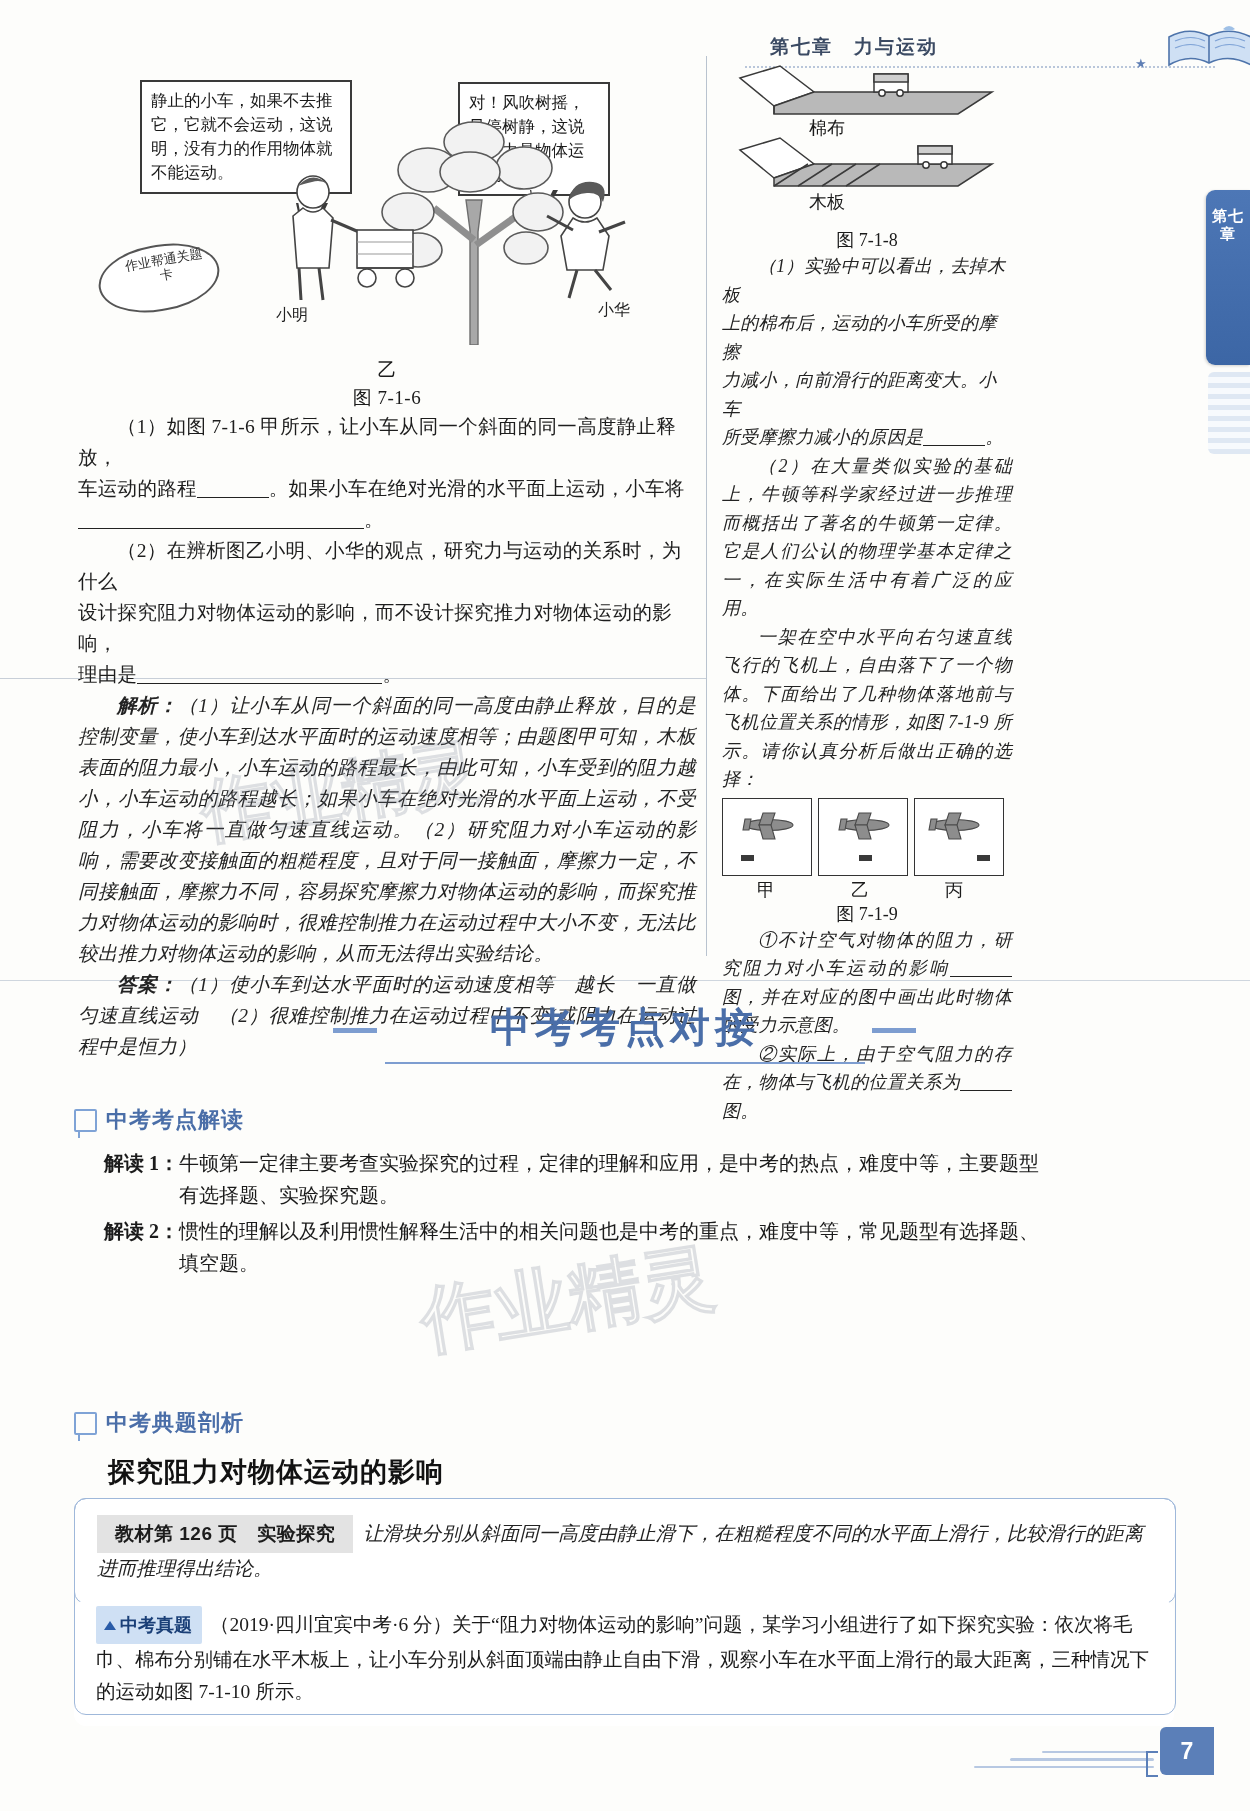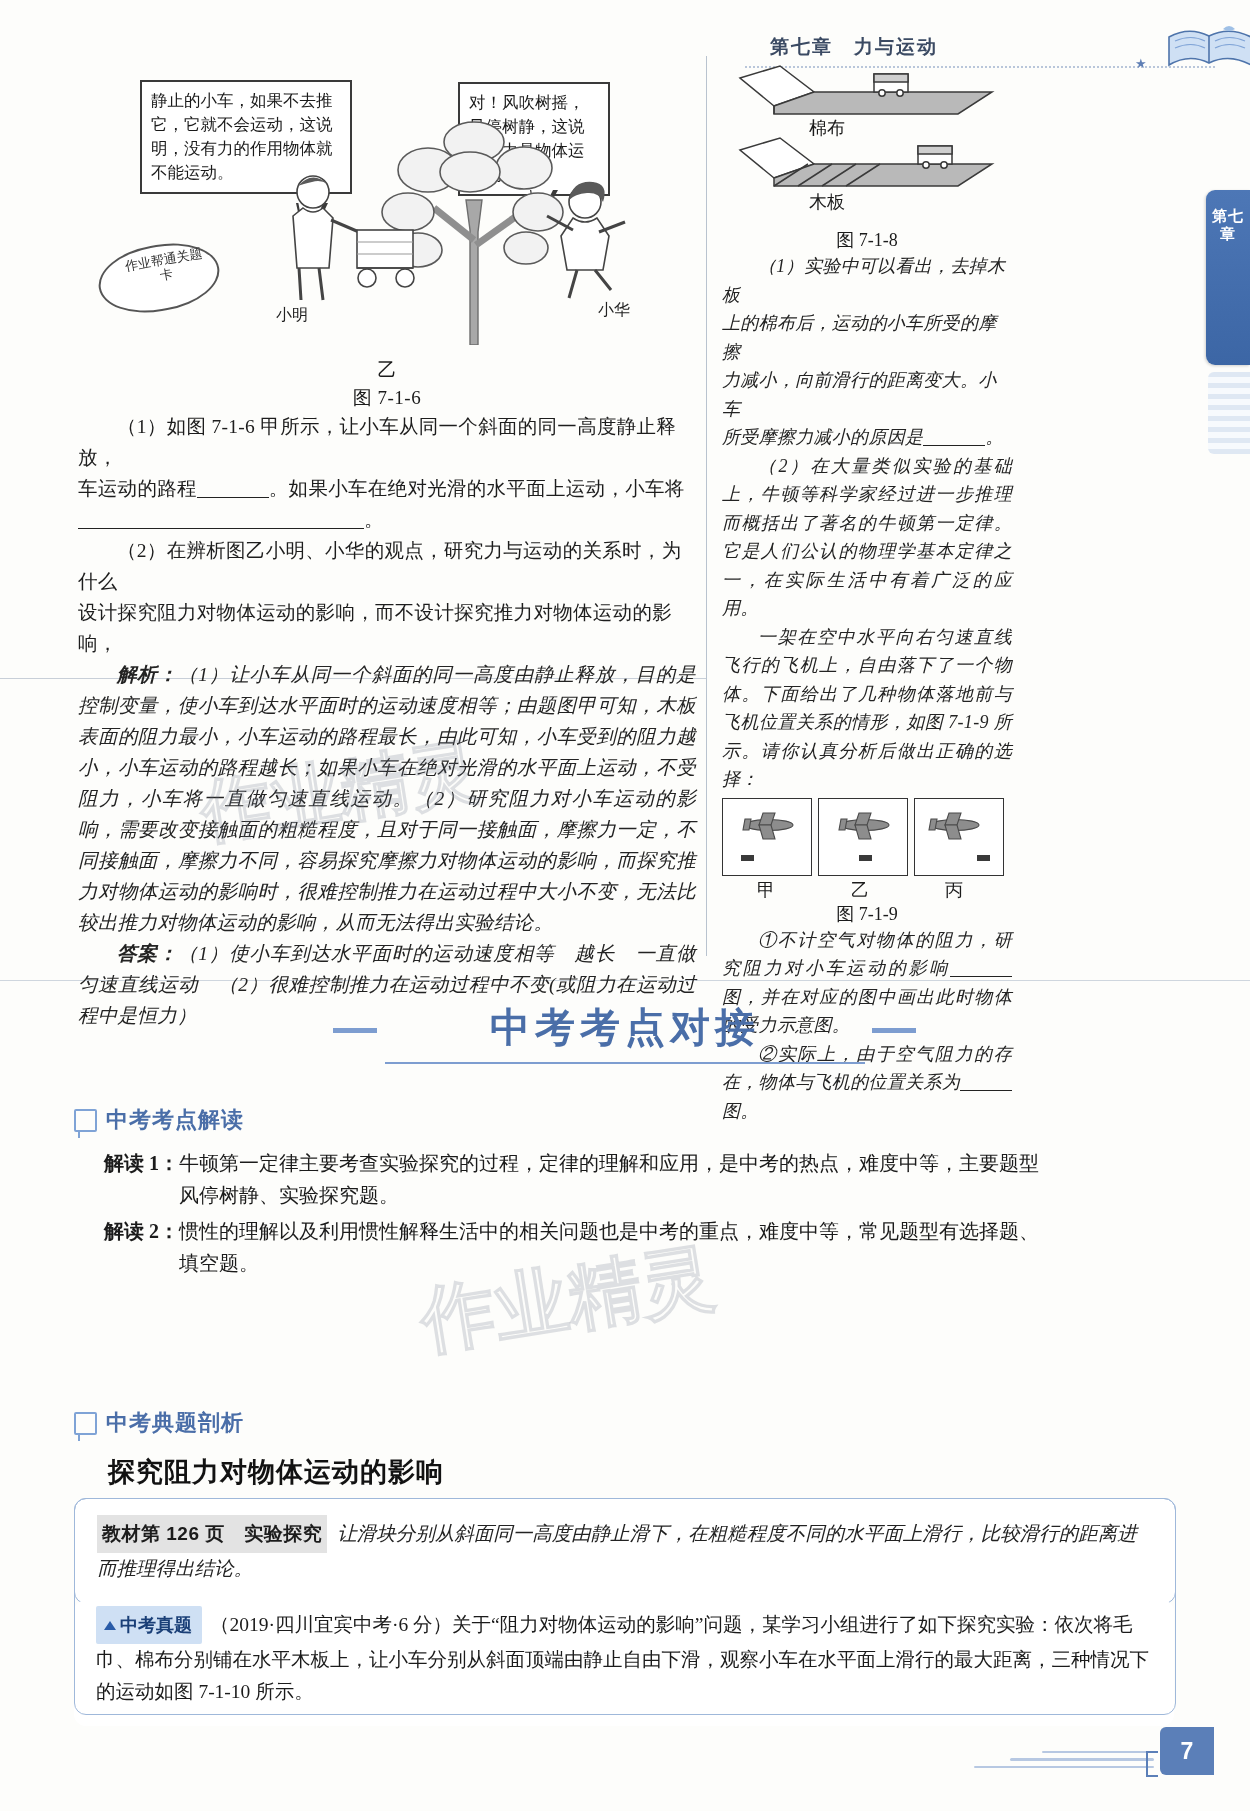--- a/index.html
+++ b/index.html
@@ -135,21 +135,21 @@
   }
 
   .card{
     position:absolute;left:74px;width:1100px;
     border:1.6px solid #9fb8da;border-radius:12px;background:#fff;
   }
   .card-inner{padding:16px 22px 18px 22px;}
   .tag-grey{
     display:inline-block;background:#e3e3e3;color:#1c1c1c;
     font-family:"Liberation Sans","DejaVu Sans",sans-serif;
-    font-size:19px;font-weight:700;padding:3px 5px;margin-right:10px;
+    font-size:19px;font-weight:700;padding:3px 18px;margin-right:10px;
     letter-spacing:.5px;white-space:nowrap;
   }
   .card-text{font-size:19.5px;line-height:32px;}
   .tag-blue{
     display:inline-block;background:#cfe0f4;color:#1a3f77;
     font-family:"Liberation Sans","DejaVu Sans",sans-serif;
     font-size:18px;font-weight:700;padding:3px 10px 3px 8px;margin-right:8px;
     border-radius:2px;white-space:nowrap;
   }
   .tri{display:inline-block;border-left:6px solid transparent;border-right:6px solid transparent;
@@ -275,20 +275,23 @@
         <span>车运动的路程</span><span class="blank" style="width:72px;"></span><span>。如果小车在绝对光滑的水平面上运动，小车将</span>
       </div>
       <div>
         <span class="blank" style="width:286px;"></span><span>。</span>
       </div>
     </div>
 
     <div class="body-text">
       <div class="indent">（2）在辨析图乙小明、小华的观点，研究力与运动的关系时，为什么</div>
       <div>设计探究阻力对物体运动的影响，而不设计探究推力对物体运动的影响，</div>
+      <div>
+        <span>理由是</span><span class="blank" style="width:245px;"></span><span>。</span>
+      </div>
     </div>
 
     <div class="body-text hand" style="text-indent:2em;text-align:justify;">
       <b>解析：</b><span>（1）让小车从同一个斜面的同一高度由静止释放，目的是控制变量，使小车到达水平面时的运动速度相等；由题图甲可知，木板表面的阻力最小，小车运动的路程最长，由此可知，小车受到的阻力越小，小车运动的路程越长；如果小车在绝对光滑的水平面上运动，不受阻力，小车将一直做匀速直线运动。（2）研究阻力对小车运动的影响，需要改变接触面的粗糙程度，且对于同一接触面，摩擦力一定，不同接触面，摩擦力不同，容易探究摩擦力对物体运动的影响，而探究推力对物体运动的影响时，很难控制推力在运动过程中大小不变，无法比较出推力对物体运动的影响，从而无法得出实验结论。</span>
     </div>
 
     <div class="body-text hand" style="text-indent:2em;text-align:justify;">
       <b>答案：</b><span>（1）使小车到达水平面时的运动速度相等　越长　一直做匀速直线运动　（2）很难控制推力在运动过程中不变(或阻力在运动过程中是恒力）</span>
     </div>
   </div>
@@ -397,21 +400,21 @@
     <div class="sec-head">
       <span class="sq-icon"></span>
       <span>中考考点解读</span>
     </div>
 
     <div class="jiedu">
       <div class="jiedu-row">
         <div class="jiedu-lbl">解读 1：</div>
         <div class="jiedu-body">
           <div>牛顿第一定律主要考查实验探究的过程，定律的理解和应用，是中考的热点，难度中等，主要题型</div>
-          <div>风停树静、实验探究题。</div>
+          <div>有选择题、实验探究题。</div>
         </div>
       </div>
       <div class="jiedu-row">
         <div class="jiedu-lbl">解读 2：</div>
         <div class="jiedu-body">
           <div>惯性的理解以及利用惯性解释生活中的相关问题也是中考的重点，难度中等，常见题型有选择题、</div>
           <div>填空题。</div>
         </div>
       </div>
     </div>

